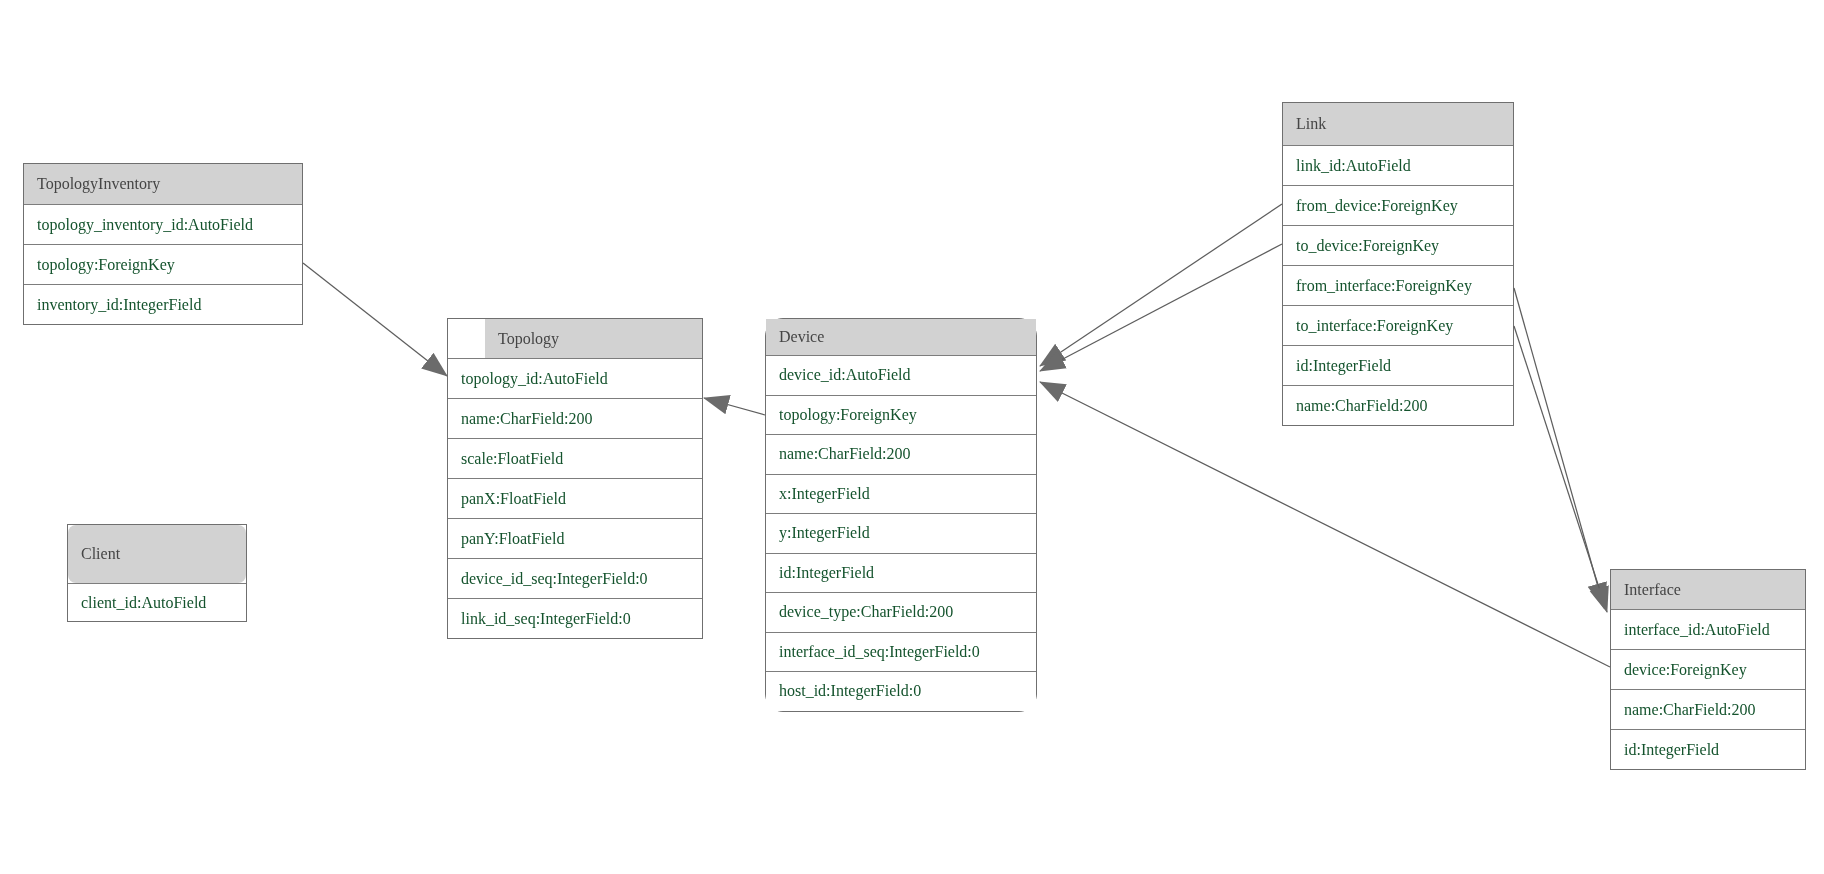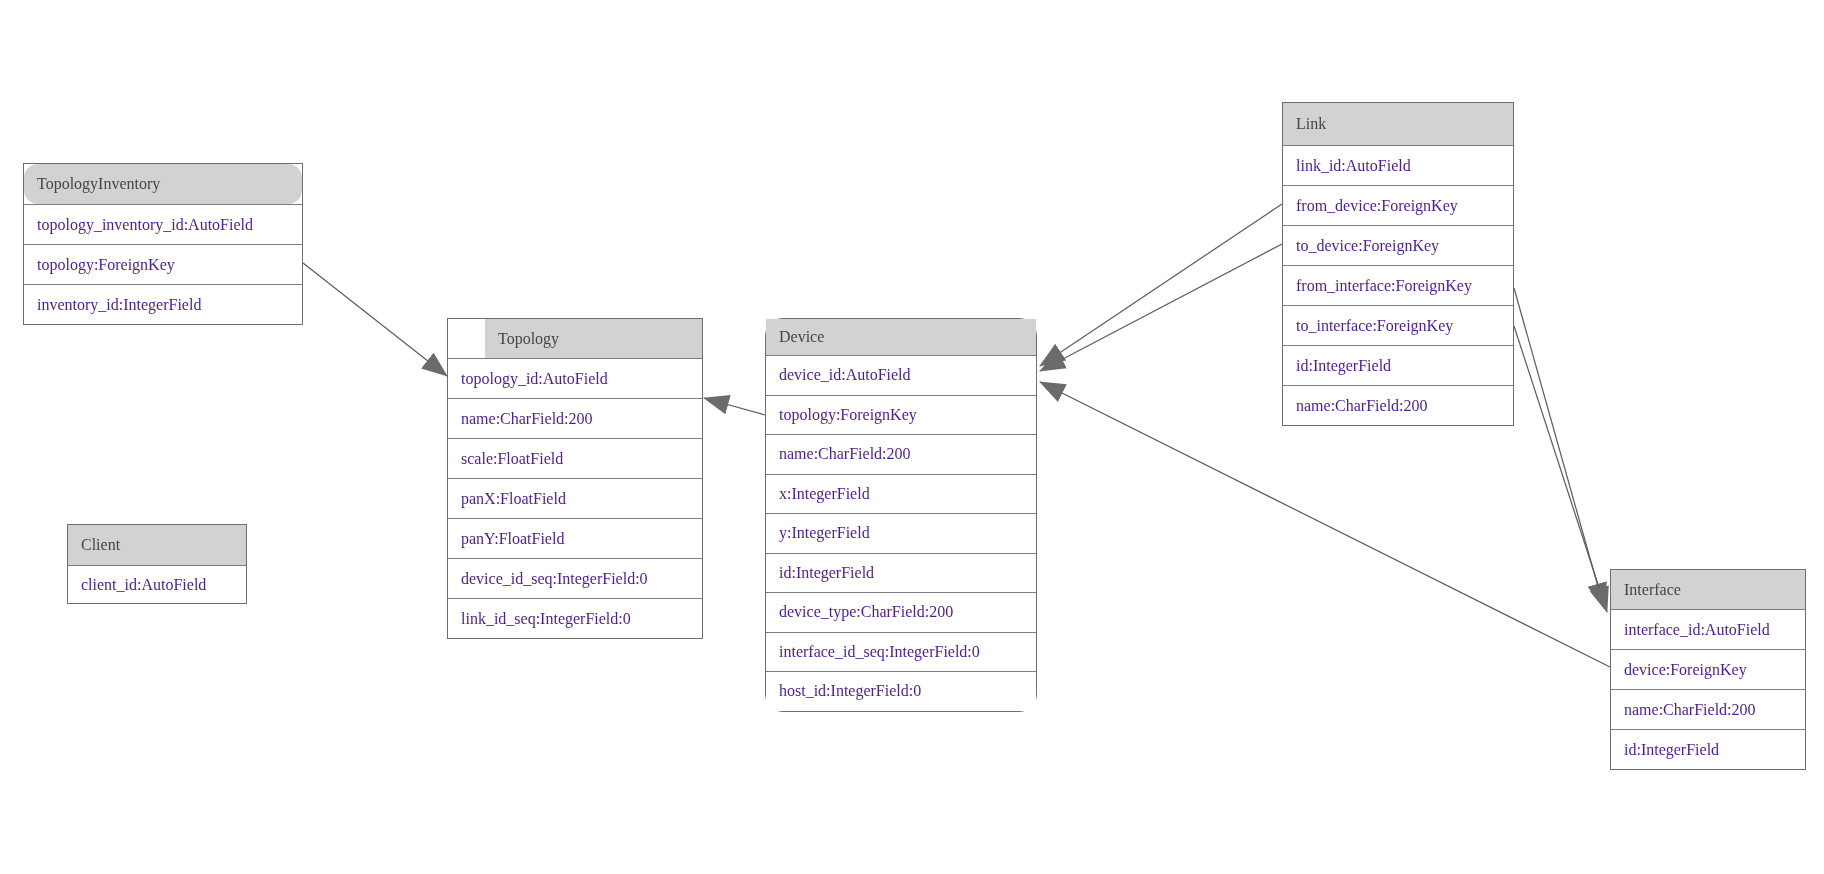--- a/index.html
+++ b/index.html
@@ -45,21 +45,21 @@
     text-align: right;
   }
   .entity-field {
     box-sizing: border-box;
     display: flex;
     align-items: center;
     padding-left: 13px;
     border-top: 1px solid #7d7d7d;
     background: #ffffff;
     font-size: 16px;
-    color: #4c1d95;
+    color: #14532d;
     white-space: nowrap;
   }
   .relation-line {
     stroke: #5e5e5e;
     stroke-width: 1.25;
     fill: none;
   }
 </style>
 </head>
 <body>
@@ -76,37 +76,37 @@
         <line class="relation-line" x1="765" y1="415" x2="704" y2="398" marker-end="url(#arrowhead)"></line>
         <line class="relation-line" x1="1282" y1="204" x2="1040" y2="366" marker-end="url(#arrowhead)"></line>
         <line class="relation-line" x1="1282" y1="244" x2="1040" y2="371" marker-end="url(#arrowhead)"></line>
         <line class="relation-line" x1="1610" y1="667" x2="1040" y2="382" marker-end="url(#arrowhead)"></line>
         <line class="relation-line" x1="1514" y1="288" x2="1604" y2="608" marker-end="url(#arrowhead)"></line>
         <line class="relation-line" x1="1514" y1="326" x2="1607" y2="612" marker-end="url(#arrowhead)"></line>
       </g>
   </svg>
   <div class="entities-layer">
       <div class="entity" style="left: 23px; top: 163px; width: 280px;">
-        <div class="entity-header" style="height: 40px; border-radius: 14px;">TopologyInventory</div>
+        <div class="entity-header" style="height: 40px;">TopologyInventory</div>
         <div class="entity-field" style="height: 40px;">topology_inventory_id:AutoField</div>
         <div class="entity-field" style="height: 40px;">topology:ForeignKey</div>
         <div class="entity-field" style="height: 40px;">inventory_id:IntegerField</div>
       </div>
       <div class="entity" style="left: 447px; top: 318px; width: 256px;">
         <div class="entity-header" style="height: 39px; margin-left: 37px;">Topology</div>
         <div class="entity-field" style="height: 40px;">topology_id:AutoField</div>
         <div class="entity-field" style="height: 40px;">name:CharField:200</div>
         <div class="entity-field" style="height: 40px;">scale:FloatField</div>
         <div class="entity-field" style="height: 40px; text-align: right;">panX:FloatField</div>
         <div class="entity-field" style="height: 40px;">panY:FloatField</div>
         <div class="entity-field" style="height: 40px;">device_id_seq:IntegerField:0</div>
         <div class="entity-field" style="height: 40px;">link_id_seq:IntegerField:0</div>
       </div>
       <div class="entity" style="left: 67px; top: 524px; width: 180px;">
-        <div class="entity-header" style="height: 40px;">Client</div>
+        <div class="entity-header" style="height: 58px; border-radius: 8px;">Client</div>
         <div class="entity-field" style="height: 38px;">client_id:AutoField</div>
       </div>
       <div class="entity" style="left: 765px; top: 318px; width: 272px; border-radius: 18px;">
         <div class="entity-header" style="height: 36px;">Device</div>
         <div class="entity-field" style="height: 39.5px;">device_id:AutoField</div>
         <div class="entity-field" style="height: 39.5px;">topology:ForeignKey</div>
         <div class="entity-field" style="height: 39.5px;">name:CharField:200</div>
         <div class="entity-field" style="height: 39.5px;">x:IntegerField</div>
         <div class="entity-field" style="height: 39.5px;">y:IntegerField</div>
         <div class="entity-field" style="height: 39.5px;">id:IntegerField</div>

